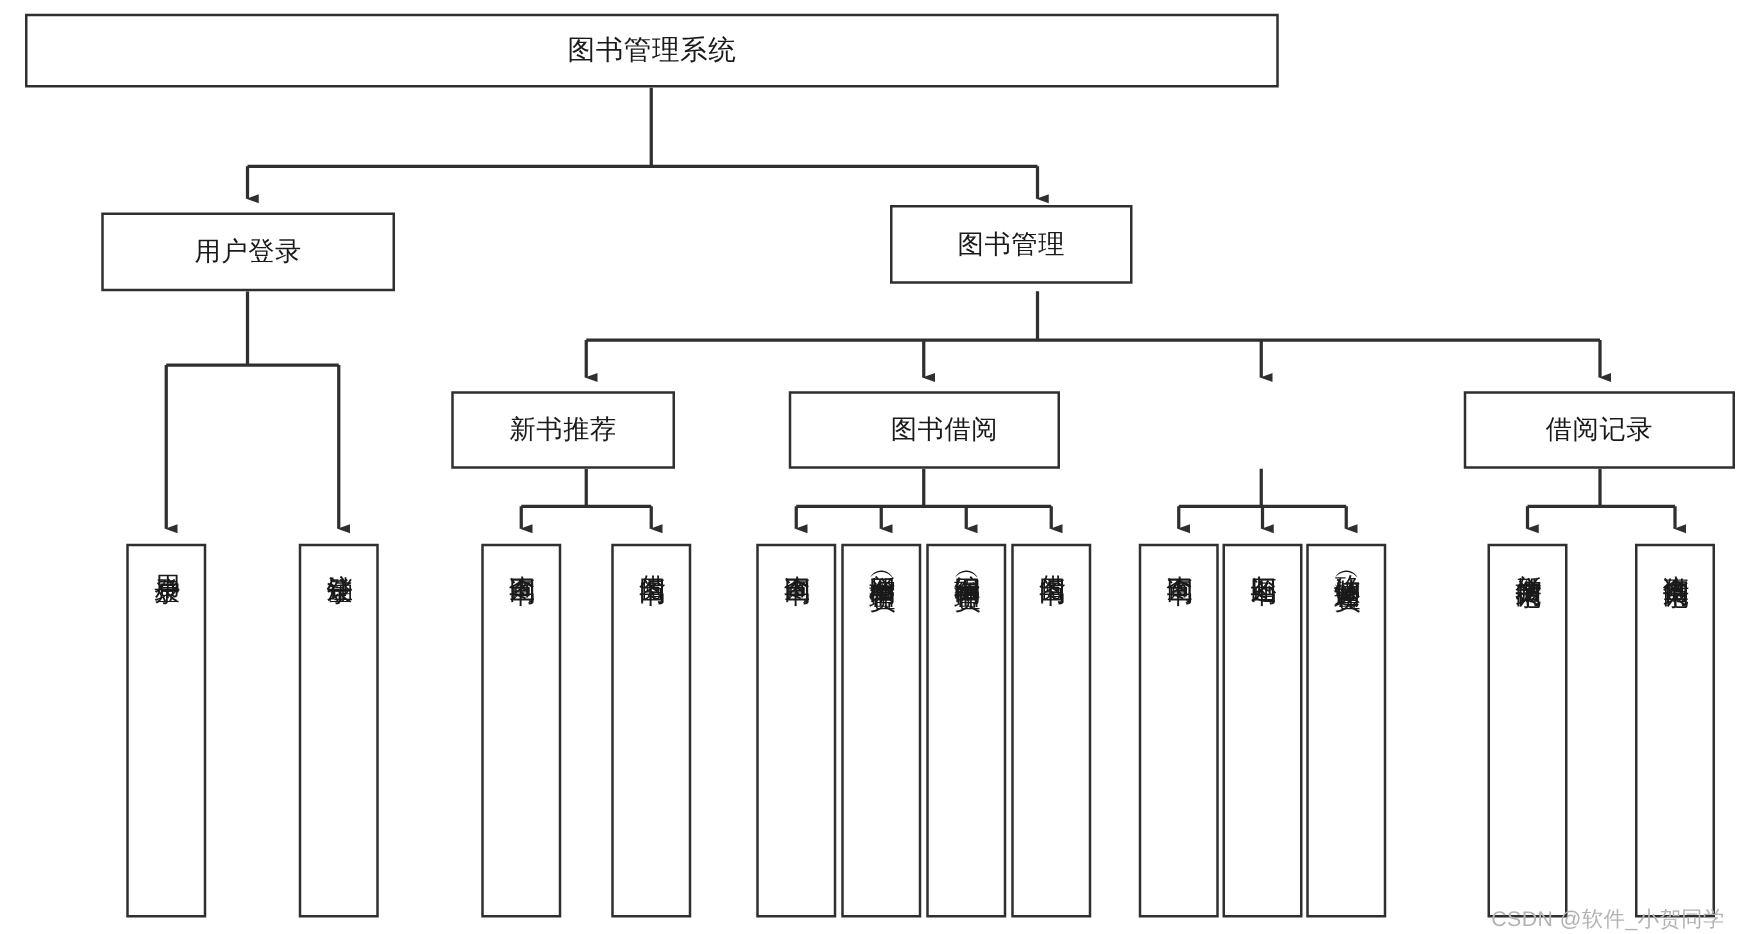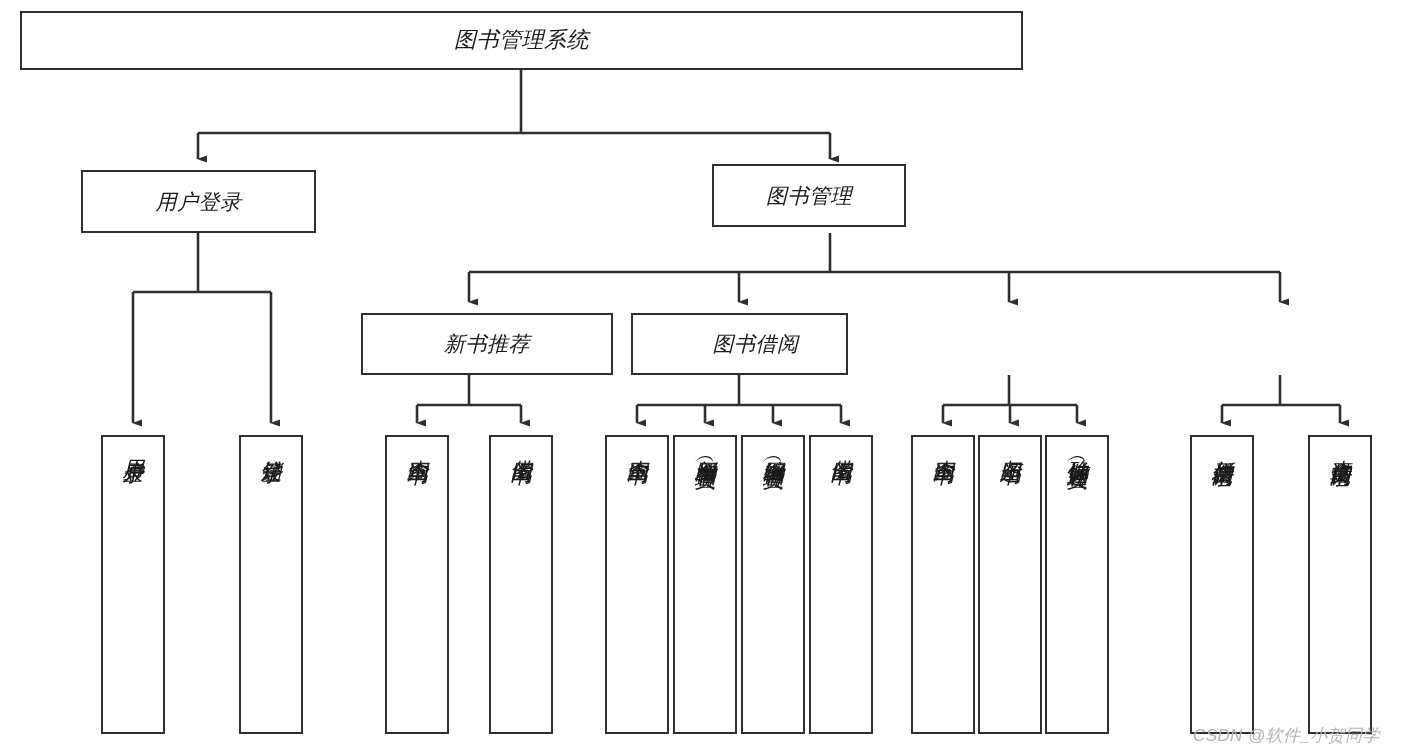--- a/index.html
+++ b/index.html
@@ -11,21 +11,20 @@
     width: 1405px;
     height: 747px;
     font-family: "Liberation Sans", sans-serif;
     overflow: hidden;
     position: relative;
   }
   #diagram-root {
     position: relative;
     width: 1405px;
     height: 747px;
-    font-style: italic;
   }
   svg.connector-layer {
     position: absolute;
     left: 0;
     top: 0;
     width: 1405px;
     height: 747px;
     pointer-events: none;
   }
   .node {
@@ -136,26 +135,29 @@
     <span class="node-label">图书管理系统</span>
   </div>
 
   <div class="node horizontal" style="left:81px; top:170px; width:235px; height:63px;">
     <span class="node-label">用户登录</span>
   </div>
   <div class="node horizontal" style="left:712px; top:164px; width:194px; height:63px;">
     <span class="node-label">图书管理</span>
   </div>
 
-  <div class="node horizontal" style="left:361px; top:313px; width:252px; height:62px;justify-content:center;">
+  <div class="node horizontal" style="left:361px; top:313px; width:179px; height:62px;justify-content:center;">
     <span class="node-label">新书推荐</span>
   </div>
   <div class="node horizontal" style="left:631px; top:313px; width:217px; height:62px;padding-left:32px;">
     <span class="node-label">图书借阅</span>
   </div>
+  <div class="node horizontal" style="left:1171px; top:313px; width:217px; height:62px;">
+    <span class="node-label">借阅记录</span>
+  </div>
 
   <div class="node leaf" style="left:101px; top:435px; width:64px; height:299px;">
     <span class="node-label">用户登录</span>
   </div>
   <div class="node leaf" style="left:239px; top:435px; width:64px; height:299px;">
     <span class="node-label">注销登录</span>
   </div>
 
   <div class="node leaf" style="left:385px; top:435px; width:64px; height:299px;">
     <span class="node-label">查询图书</span>

